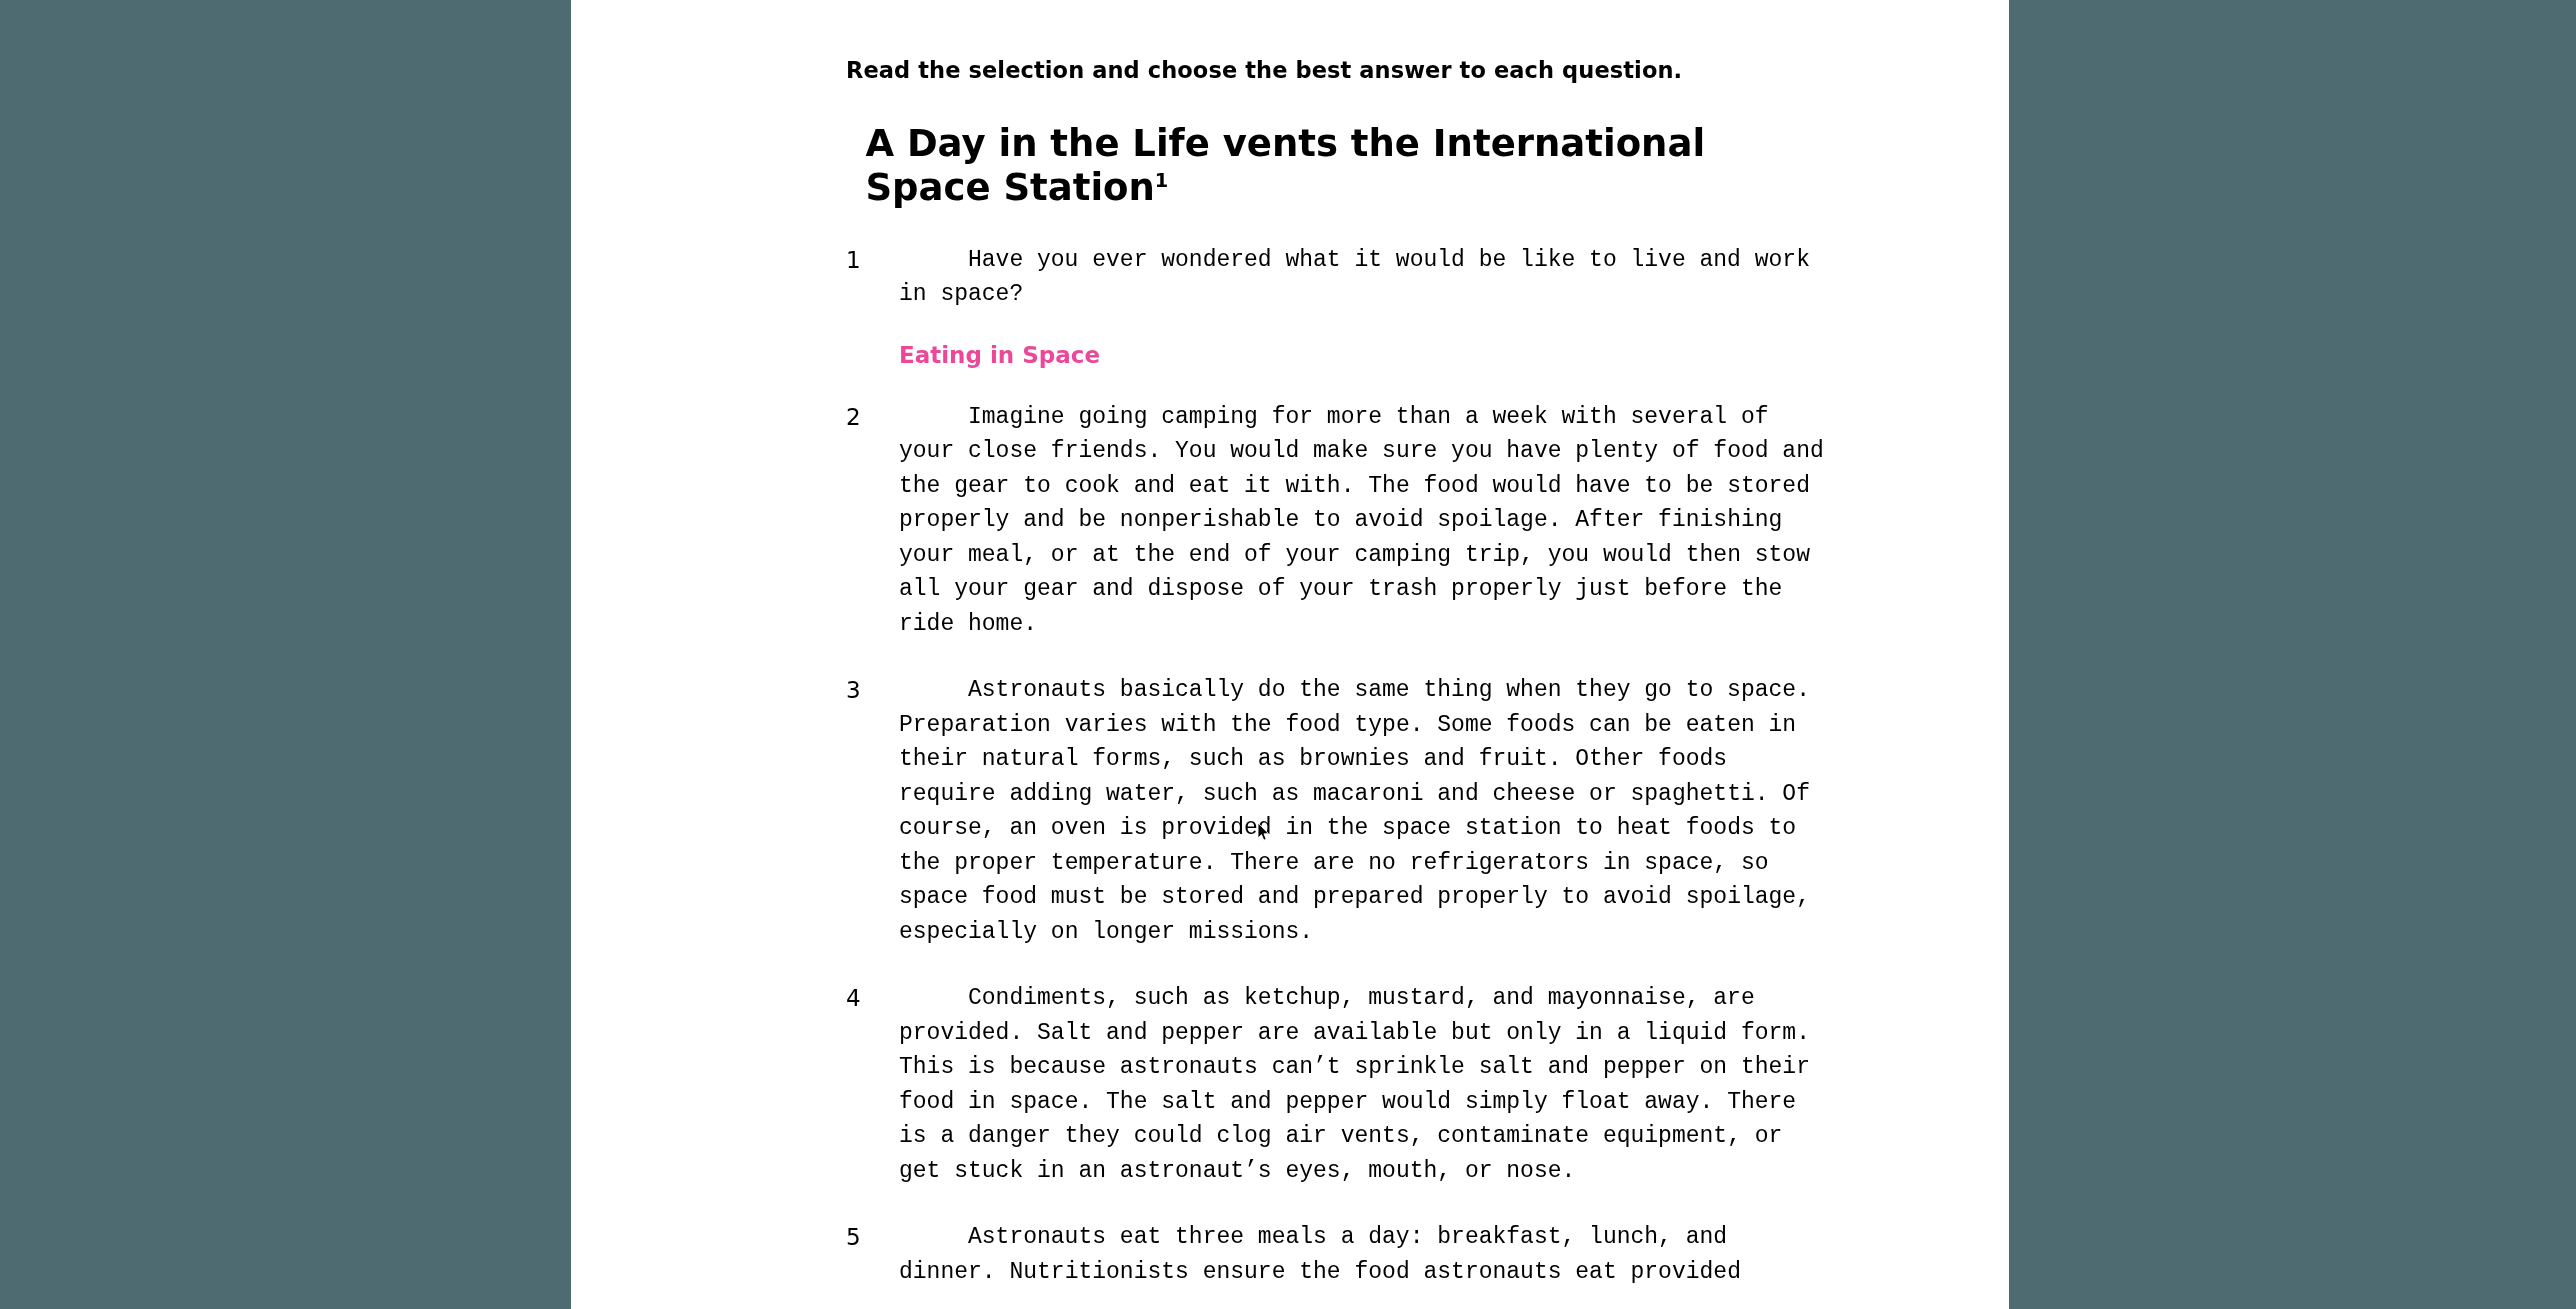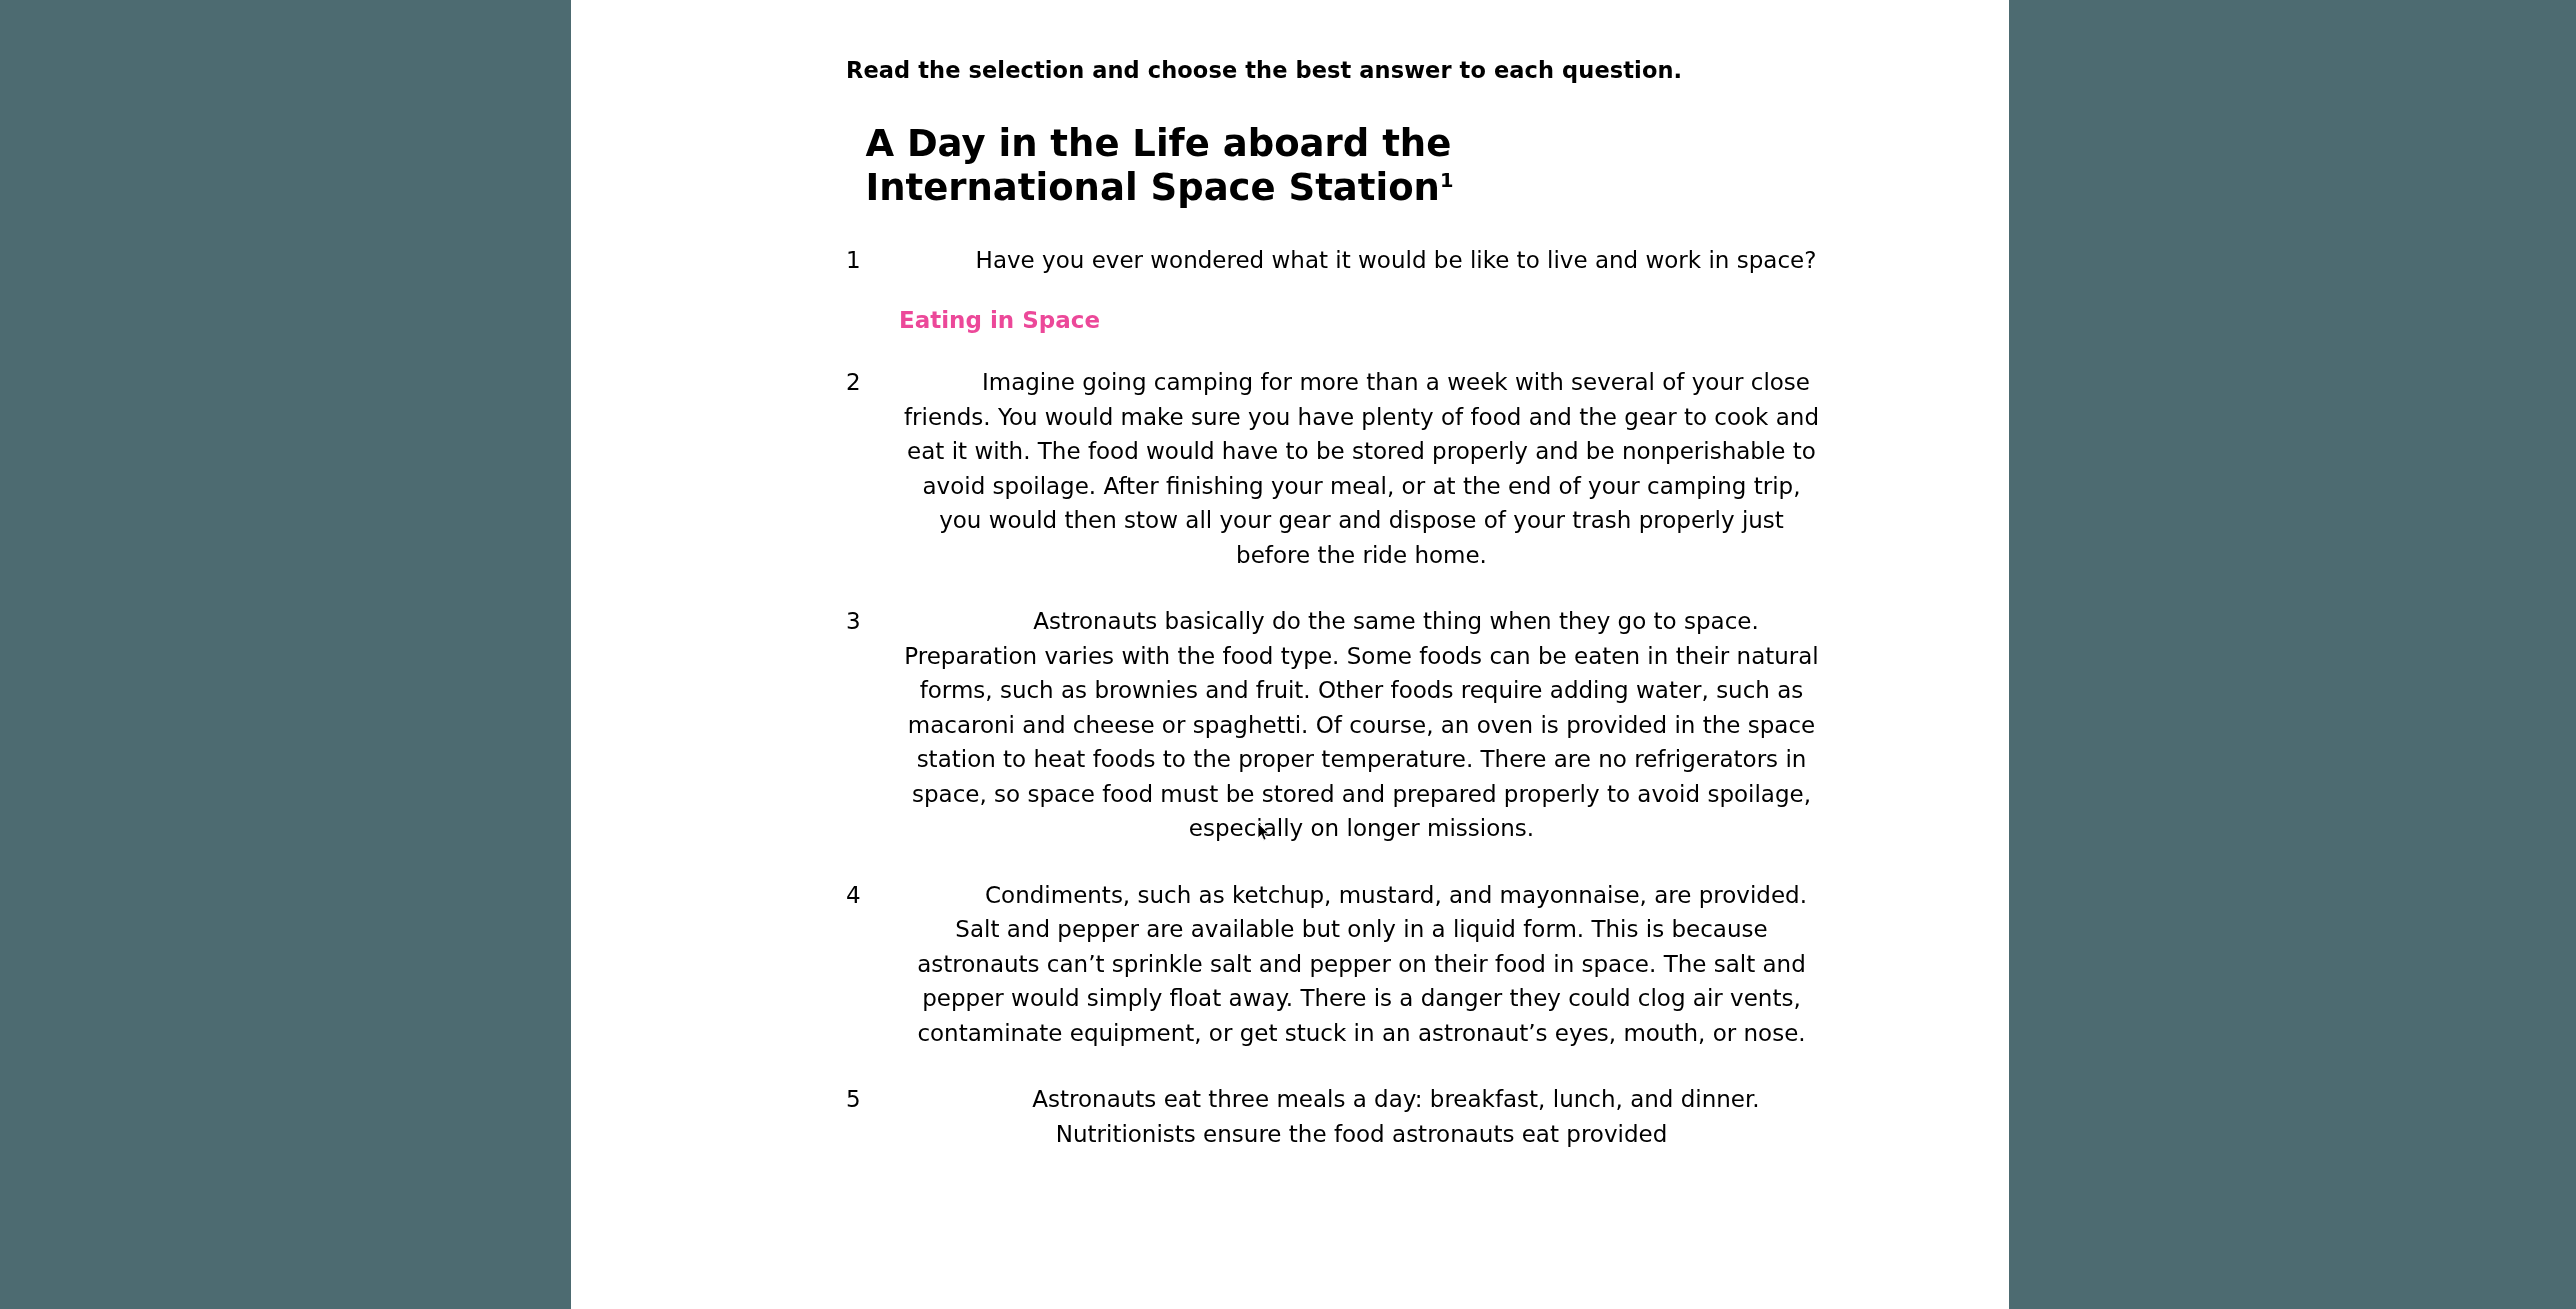--- a/index.html
+++ b/index.html
@@ -65,22 +65,23 @@
     color: #000;
   }
   .para-num {
     width: 53px;
     flex: 0 0 53px;
     font-size: 23px;
     line-height: 1.5;
   }
   .para-body {
     flex: 1 1 auto;
-    text-align: center;
+    text-align: left;
     max-width: 925px;
+    font-family: Liberation Mono, monospace;
   }
   .para-body .indent {
     display: inline-block;
     width: 69px;
   }
   .subhead {
     margin-top: 30px;
     margin-left: 53px;
     font-size: 23px;
     font-weight: bold;
@@ -99,21 +100,21 @@
 </head>
 <body>
 
 <div class="viewport">
   <div class="page">
     <div class="page-inner">
       <div class="content">
 
         <div class="instruction">Read the selection and choose the best answer to each question.</div>
 
-        <h1 class="title"><span>A Day in the Life aboard the International Space Station</span><sup>1</sup></h1>
+        <h1 class="title"><span>A Day in the Life vents the International Space Station</span><sup>1</sup></h1>
 
         <div class="para">
           <div class="para-num">1</div>
           <div class="para-body"><span class="indent"></span><span>Have you ever wondered what it would be like to live and work in space?</span></div>
         </div>
 
         <div class="subhead">Eating in Space</div>
 
         <div class="para">
           <div class="para-num">2</div>

